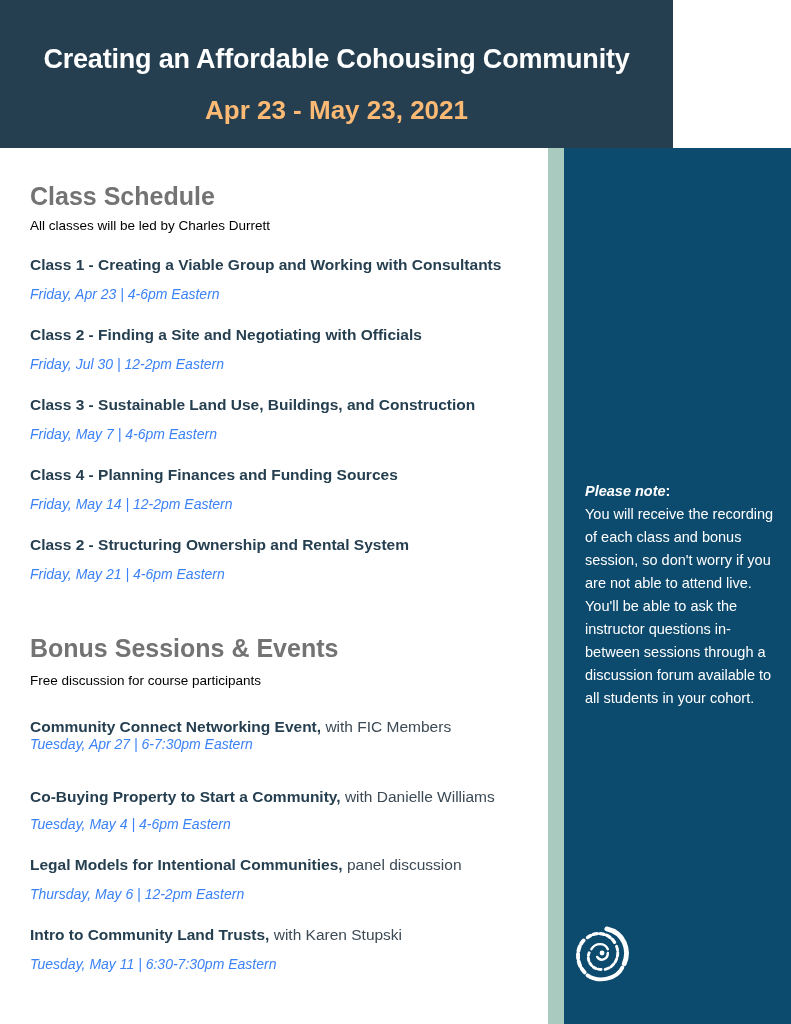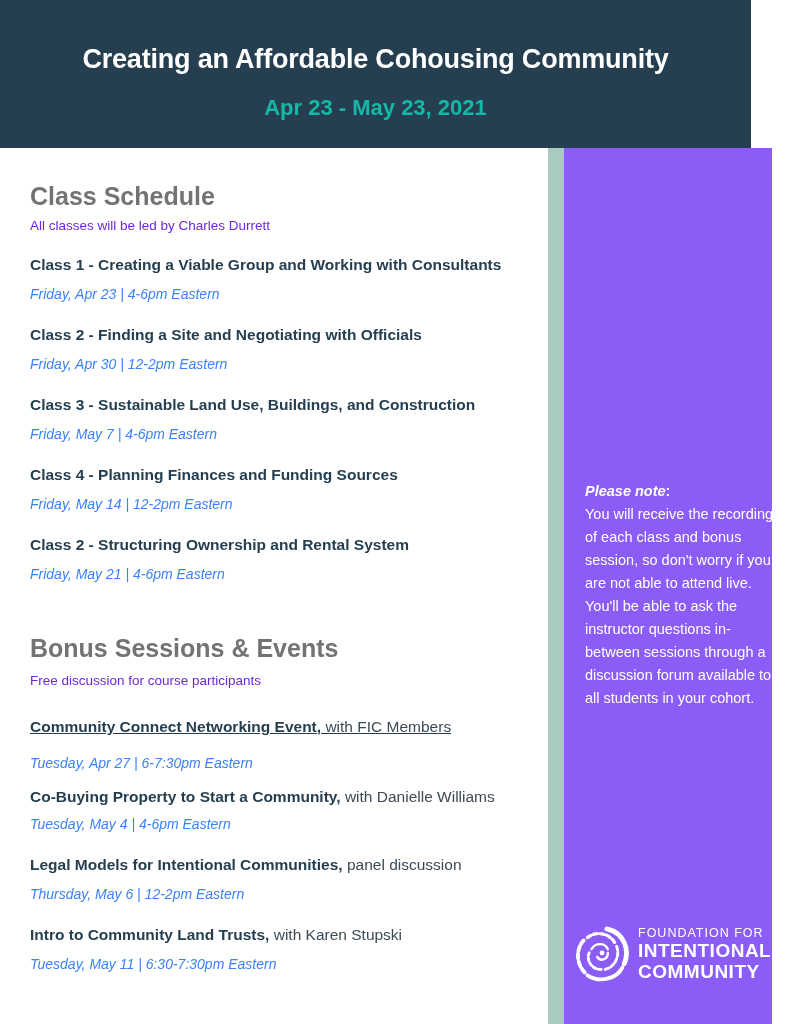--- a/index.html
+++ b/index.html
@@ -1,38 +1,38 @@
 <!DOCTYPE html>
 <html><head>
   <meta charset="utf-8">
   <style>
     * { box-sizing: border-box; margin: 0; padding: 0; }
     html, body { width: 791px; height: 1024px; overflow: hidden; background: #ffffff; }
     body { position: relative; font-family: "Liberation Sans", "DejaVu Sans", sans-serif; }
 
     .header {
-      position: absolute; left: 0; top: 0; width: 751px; height: 148px;
+      position: absolute; left: 0; top: 0; width: 673px; height: 148px;
       background: #253f50; text-align: center;
     }
     .header-title {
       position: absolute; left: 0; right: 0; top: 44px;
       color: #ffffff; font-weight: bold; font-size: 27px; letter-spacing: -0.2px;
     }
     .header-dates {
       position: absolute; left: 0; right: 0; top: 95px;
-      color: #14b8a6; font-weight: bold; font-size: 22px;
+      color: #fdba74; font-weight: bold; font-size: 26px;
     }
 
     .strip {
       position: absolute; left: 548px; top: 148px; width: 16px; height: 876px;
       background: #a9cbbf;
     }
     .panel {
-      position: absolute; left: 564px; top: 148px; width: 208px; height: 876px;
-      background: #8b5cf6;
+      position: absolute; left: 564px; top: 148px; width: 227px; height: 876px;
+      background: #0c4a6e;
     }
     .note {
       position: absolute; left: 21px; top: 332px; width: 200px;
       color: #ffffff; font-size: 14.5px; line-height: 23px;
     }
     .note-label { font-weight: bold; font-style: italic; }
     .note-colon { font-weight: bold; }
 
     .logo {
       position: absolute; left: 10px; top: 772px; width: 210px; height: 68px;
@@ -41,21 +41,21 @@
     .logo-mark { width: 58px; height: 60px; flex: 0 0 58px; }
     .logo-text { margin-left: 6px; color: #ffffff; line-height: 1; }
     .logo-line1 { font-size: 12.5px; letter-spacing: 1px; }
     .logo-line2, .logo-line3 { font-size: 19px; font-weight: bold; letter-spacing: 0.5px; margin-top: 2px; }
 
     .content { position: absolute; left: 30px; top: 148px; width: 515px; }
     .section-title {
       position: absolute; left: 0; color: #737373; font-weight: bold; font-size: 25px;
     }
     .section-sub {
-      position: absolute; left: 0; color: #6d28d9; font-size: 13.5px;
+      position: absolute; left: 0; color: #000000; font-size: 13.5px;
     }
     .item-title {
       position: absolute; left: 0; color: #253f50; font-size: 15.5px; white-space: nowrap;
     }
     .item-title .bold { font-weight: bold; }
     .item-title .normal { font-weight: normal; color: #3c4a55; }
     .item-when {
       position: absolute; left: 0; color: #3b82f6; font-size: 14px; font-style: italic; white-space: nowrap;
     }
   </style>
@@ -82,54 +82,49 @@
         <path d="M50 44 C44 56 26 60 14 52" stroke-width="4"></path>
         <path d="M11 49 C2 40 2 24 10 16" stroke-width="4" stroke-dasharray="5 3"></path>
         <path d="M14 13 C22 6 36 8 42 18" stroke-width="3.5" stroke-dasharray="4 3"></path>
         <path d="M44 22 C48 32 42 44 32 46" stroke-width="3" stroke-dasharray="4 2.5"></path>
         <path d="M28 46 C18 46 12 36 16 28" stroke-width="3" stroke-dasharray="3 2.5"></path>
         <path d="M18 25 C22 18 32 18 35 25" stroke-width="2.5"></path>
         <path d="M35 29 C35 36 27 38 24 33" stroke-width="2.5"></path>
       </g>
       <circle cx="29" cy="29" r="2.5" fill="#ffffff"></circle>
     </svg>
-    <div class="logo-text">
-      <div class="logo-line1">FOUNDATION FOR</div>
-      <div class="logo-line2">INTENTIONAL</div>
-      <div class="logo-line3">COMMUNITY</div>
-    </div>
   </div>
 </div>
 
 <div class="content">
   <div class="section-title" style="top:34px;">Class Schedule</div>
   <div class="section-sub" style="top:70px;">All classes will be led by Charles Durrett</div>
 
   <div class="item-title bold" style="top:108px; font-weight:bold;">Class 1 - Creating a Viable Group and Working with Consultants</div>
   <div class="item-when" style="top:138px;">Friday, Apr 23 | 4-6pm Eastern</div>
 
   <div class="item-title" style="top:178px; font-weight:bold;">Class 2 - Finding a Site and Negotiating with Officials</div>
-  <div class="item-when" style="top:208px;">Friday, Apr 30 | 12-2pm Eastern</div>
+  <div class="item-when" style="top:208px;">Friday, Jul 30 | 12-2pm Eastern</div>
 
   <div class="item-title" style="top:248px; font-weight:bold;">Class 3 - Sustainable Land Use, Buildings, and Construction</div>
   <div class="item-when" style="top:278px;">Friday, May 7 | 4-6pm Eastern</div>
 
   <div class="item-title" style="top:318px; font-weight:bold;">Class 4 - Planning Finances and Funding Sources</div>
   <div class="item-when" style="top:348px;">Friday, May 14 | 12-2pm Eastern</div>
 
   <div class="item-title" style="top:388px; font-weight:bold;">Class 2 - Structuring Ownership and Rental System</div>
   <div class="item-when" style="top:418px;">Friday, May 21 | 4-6pm Eastern</div>
 
   <div class="section-title" style="top:486px;">Bonus Sessions &amp; Events</div>
   <div class="section-sub" style="top:525px;">Free discussion for course participants</div>
 
-  <div class="item-title" style="top:570px;text-decoration:underline;">
+  <div class="item-title" style="top:570px;">
     <span class="bold">Community Connect Networking Event,</span><span class="normal"> with FIC Members</span>
   </div>
-  <div class="item-when" style="top:607px;">Tuesday, Apr 27 | 6-7:30pm Eastern</div>
+  <div class="item-when" style="top:588px;">Tuesday, Apr 27 | 6-7:30pm Eastern</div>
 
   <div class="item-title" style="top:640px;">
     <span class="bold">Co-Buying Property to Start a Community,</span><span class="normal"> with Danielle Williams</span>
   </div>
   <div class="item-when" style="top:668px;">Tuesday, May 4 | 4-6pm Eastern</div>
 
   <div class="item-title" style="top:708px;">
     <span class="bold">Legal Models for Intentional Communities,</span><span class="normal"> panel discussion</span>
   </div>
   <div class="item-when" style="top:738px;">Thursday, May 6 | 12-2pm Eastern</div>

